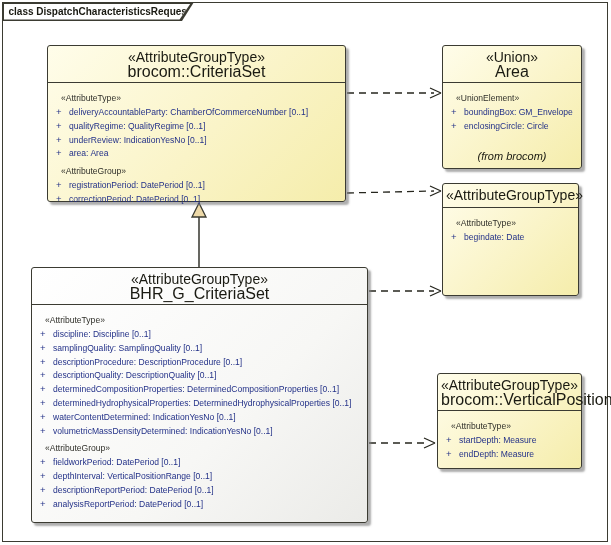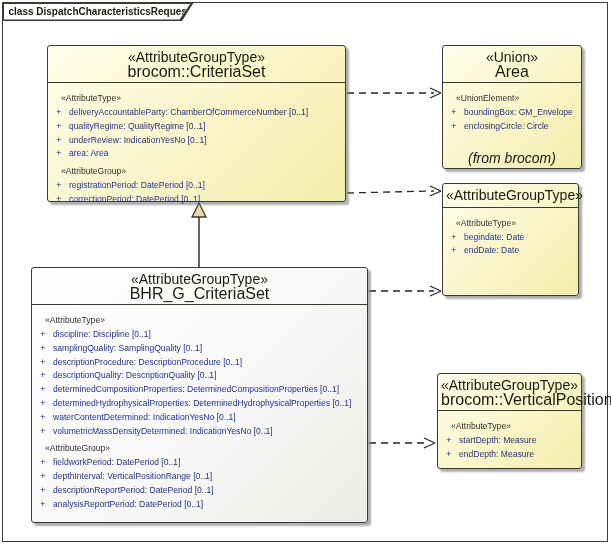--- a/index.html
+++ b/index.html
@@ -41,21 +41,21 @@
   }
   .stereotype-line { font-size:14px; line-height:13.5px; color:#1a1a12; white-space:nowrap; }
   .name-line { font-size:16px; line-height:13.5px; font-weight:normal; color:#1a1a12; white-space:nowrap; }
   .members { padding:4px 2px 2px 6px; }
   .row { font-size:9.5px; line-height:13.8px; white-space:nowrap; color:#233188; }
   .row .vis { display:inline-block; width:13px; padding-left:2px; }
   .row .txt, .row.stereo { display:inline-block; transform:scaleX(0.9); transform-origin:left center; }
   .row.stereo { color:#30302a; margin-left:7px; }
   .row.stereo:not(:first-child) { margin-top:3px; }
   .caption {
-    position:absolute; z-index:2; font-size:14px; font-style:italic;
+    position:absolute; z-index:2; font-size:11px; font-style:italic;
     color:#1a1a12; text-align:center;
   }
 </style>
 </head>
 <body>
 
 <div id="stage">
 
   <div class="frame"></div>
   <div class="tab-border"></div>
@@ -105,21 +105,21 @@
       <div class="name-line">Area</div>
     </div>
     <div class="members"><div class="row stereo">«UnionElement»</div><div class="row attr"><span class="vis">+</span><span class="txt">boundingBox: GM_Envelope</span></div><div class="row attr"><span class="vis">+</span><span class="txt">enclosingCircle: Circle</span></div></div>
   </div>
   <div class="caption" style="left:442px; top:150px; width:140px;">(from brocom)</div>
 
   <div class="class-box cream" style="left:442px; top:183px; width:137px; height:113px;">
     <div class="box-header">
       <div class="stereotype-line">«AttributeGroupType»</div>
     </div>
-    <div class="members"><div class="row stereo">«AttributeType»</div><div class="row attr"><span class="vis">+</span><span class="txt">begindate: Date</span></div><div class="row attr"><span class="vis">+</span><span class="txt">endDate: Date</span></div></div>
+    <div class="members"><div class="row stereo">«AttributeType»</div><div class="row attr"><span class="vis">+</span><span class="txt">begindate: Date</span></div></div>
   </div>
 
   <div class="class-box plain" style="left:31px; top:267px; width:337px; height:256px;">
     <div class="box-header">
       <div class="stereotype-line">«AttributeGroupType»</div>
       <div class="name-line">BHR_G_CriteriaSet</div>
     </div>
     <div class="members"><div class="row stereo">«AttributeType»</div><div class="row attr"><span class="vis">+</span><span class="txt">discipline: Discipline [0..1]</span></div><div class="row attr"><span class="vis">+</span><span class="txt">samplingQuality: SamplingQuality [0..1]</span></div><div class="row attr"><span class="vis">+</span><span class="txt">descriptionProcedure: DescriptionProcedure [0..1]</span></div><div class="row attr"><span class="vis">+</span><span class="txt">descriptionQuality: DescriptionQuality [0..1]</span></div><div class="row attr"><span class="vis">+</span><span class="txt">determinedCompositionProperties: DeterminedCompositionProperties [0..1]</span></div><div class="row attr"><span class="vis">+</span><span class="txt">determinedHydrophysicalProperties: DeterminedHydrophysicalProperties [0..1]</span></div><div class="row attr"><span class="vis">+</span><span class="txt">waterContentDetermined: IndicationYesNo [0..1]</span></div><div class="row attr"><span class="vis">+</span><span class="txt">volumetricMassDensityDetermined: IndicationYesNo [0..1]</span></div><div class="row stereo">«AttributeGroup»</div><div class="row attr"><span class="vis">+</span><span class="txt">fieldworkPeriod: DatePeriod [0..1]</span></div><div class="row attr"><span class="vis">+</span><span class="txt">depthInterval: VerticalPositionRange [0..1]</span></div><div class="row attr"><span class="vis">+</span><span class="txt">descriptionReportPeriod: DatePeriod [0..1]</span></div><div class="row attr"><span class="vis">+</span><span class="txt">analysisReportPeriod: DatePeriod [0..1]</span></div></div>
   </div>
 

